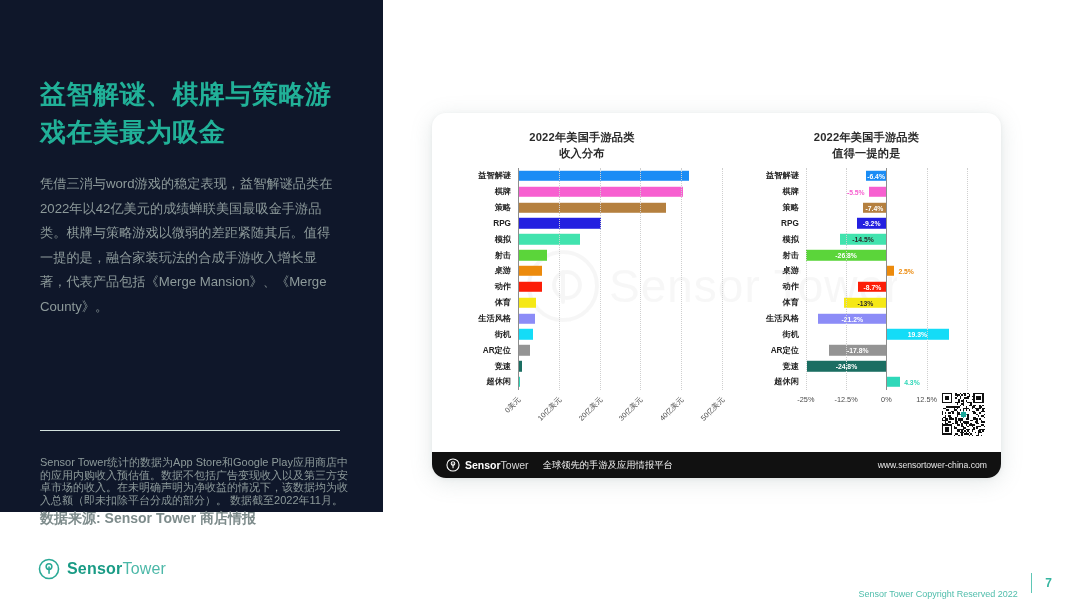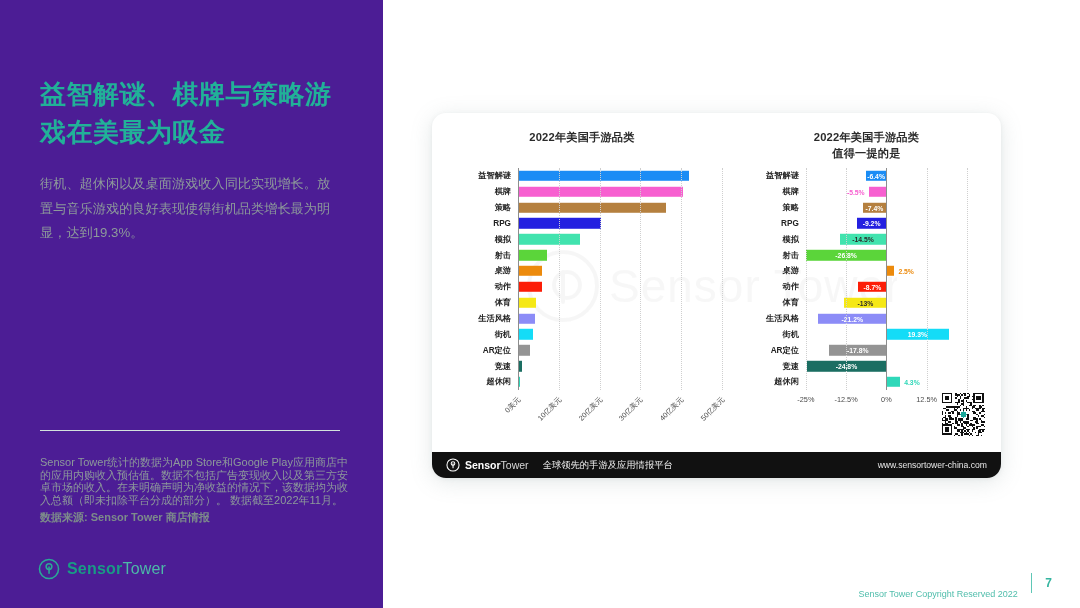--- a/index.html
+++ b/index.html
@@ -6,22 +6,22 @@
   html, body {
     width: 1080px; height: 608px;
     font-family: "Liberation Sans", "DejaVu Sans", sans-serif;
     background: #ffffff;
     overflow: hidden;
   }
   .page { position: relative; width: 1080px; height: 608px; background: #ffffff; }
 
   
   .left-panel {
-    position: absolute; left: 0; top: 0; width: 383px; height: 608px;
-    background: #4c1d95;
+    position: absolute; left: 0; top: 0; width: 383px; height: 512px;
+    background: #0f172a;
   }
   .headline {
     position: absolute; left: 40px; top: 75px; width: 310px;
     font-size: 26px; line-height: 38px; font-weight: bold;
     color: #21b198; letter-spacing: 0.5px;
   }
   .body-copy {
     position: absolute; left: 40px; top: 172px; width: 300px;
     font-size: 13.2px; line-height: 24.5px; color: #8d9a9a;
   }
@@ -34,21 +34,21 @@
   .note-title {
     position: absolute; left: 40px; top: 443px; width: 305px;
     font-size: 9px; font-weight: bold; color: #7d8b8b;
   }
   .note-body {
     position: absolute; left: 40px; top: 456px; width: 308px;
     font-size: 11px; line-height: 12.6px; color: #8d9a9a;
   }
   .note-source {
     position: absolute; left: 40px; top: 510px; width: 305px;
-    font-size: 11px; font-weight: bold; color: #7d8b8b;
+    font-size: 14px; font-weight: bold; color: #7d8b8b;
   }
 
   
   .logo { position: absolute; left: 38px; top: 558px; display: flex; align-items: center; gap: 7px; }
   .logo-mark { width: 22px; height: 22px; }
   .logo-text { font-size: 16px; color: #2aa996; letter-spacing: .2px; }
   .logo-text b { font-weight: bold; color: #199b85; }
   .logo-text span { font-weight: normal; color: #4cb8a8; }
 
   
@@ -130,21 +130,21 @@
 </style>
 </head>
 <body>
 
 <div class="page">
 
   <div class="left-panel">
     <div class="headline">益智解谜、棋牌与策略游戏在美最为吸金</div>
 
     <div class="body-copy">
-      <p>街机、超休闲以及桌面游戏收入同比实现增长。放置与音乐游戏的良好表现使得街机品类增长最为明显，达到19.3%。</p>
+      <p>凭借三消与word游戏的稳定表现，益智解谜品类在2022年以42亿美元的成绩蝉联美国最吸金手游品类。棋牌与策略游戏以微弱的差距紧随其后。值得一提的是，融合家装玩法的合成手游收入增长显著，代表产品包括《Merge Mansion》、《Merge County》。</p>
     </div>
 
     <div class="hr-divider"></div>
     <div class="note-body">Sensor Tower统计的数据为App Store和Google Play应用商店中的应用内购收入预估值。数据不包括广告变现收入以及第三方安卓市场的收入。在未明确声明为净收益的情况下，该数据均为收入总额（即未扣除平台分成的部分）。 数据截至2022年11月。</div>
     <div class="note-source">数据来源: Sensor Tower 商店情报</div>
 
     <div class="logo">
       <span class="logo-mark">
         <svg viewBox="0 0 24 24" width="22" height="22">
           <circle cx="12" cy="12" r="10.4" fill="none" stroke="#2aa996" stroke-width="1.7"></circle>
@@ -163,20 +163,21 @@
       <div class="watermark">
         <span class="wm-ring"></span>
         <span class="wm-text">Sensor Tower</span>
       </div>
 
       <div class="panes">
 
         <div class="pane pane-left">
           <div class="ch-title">
             <div>2022年美国手游品类</div>
+            <div>收入分布</div>
           </div>
           <div class="plot" id="plotL">
               <div class="rowlist">
                 <div class="row" style="height: 15.8571px;">
                   <div class="cat">益智解谜</div>
                   <div class="track">
                     <div class="bar" style="background: rgb(26, 140, 245); height: 10.4657px; left: 0px; width: 171.36px;"></div>
                   </div>
                 </div>
                 <div class="row" style="height: 15.8571px;">

